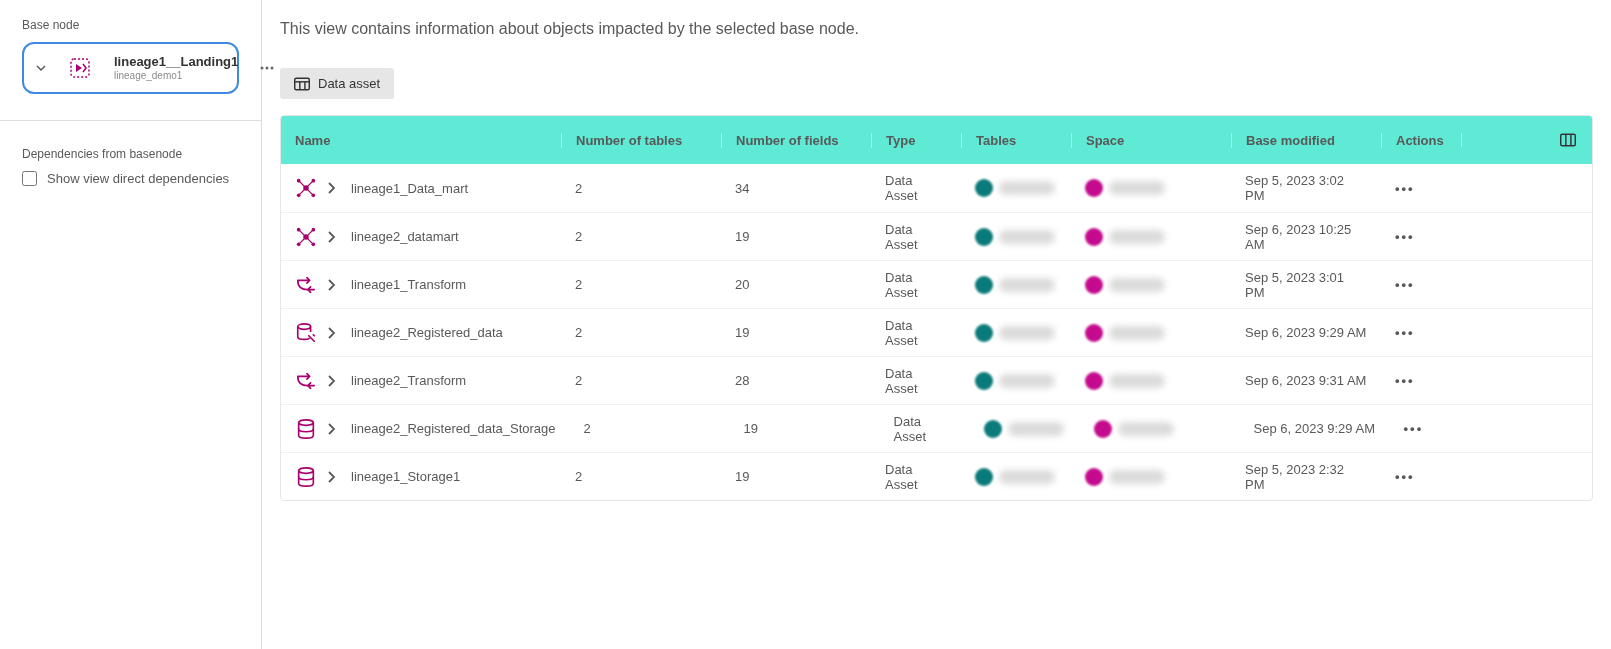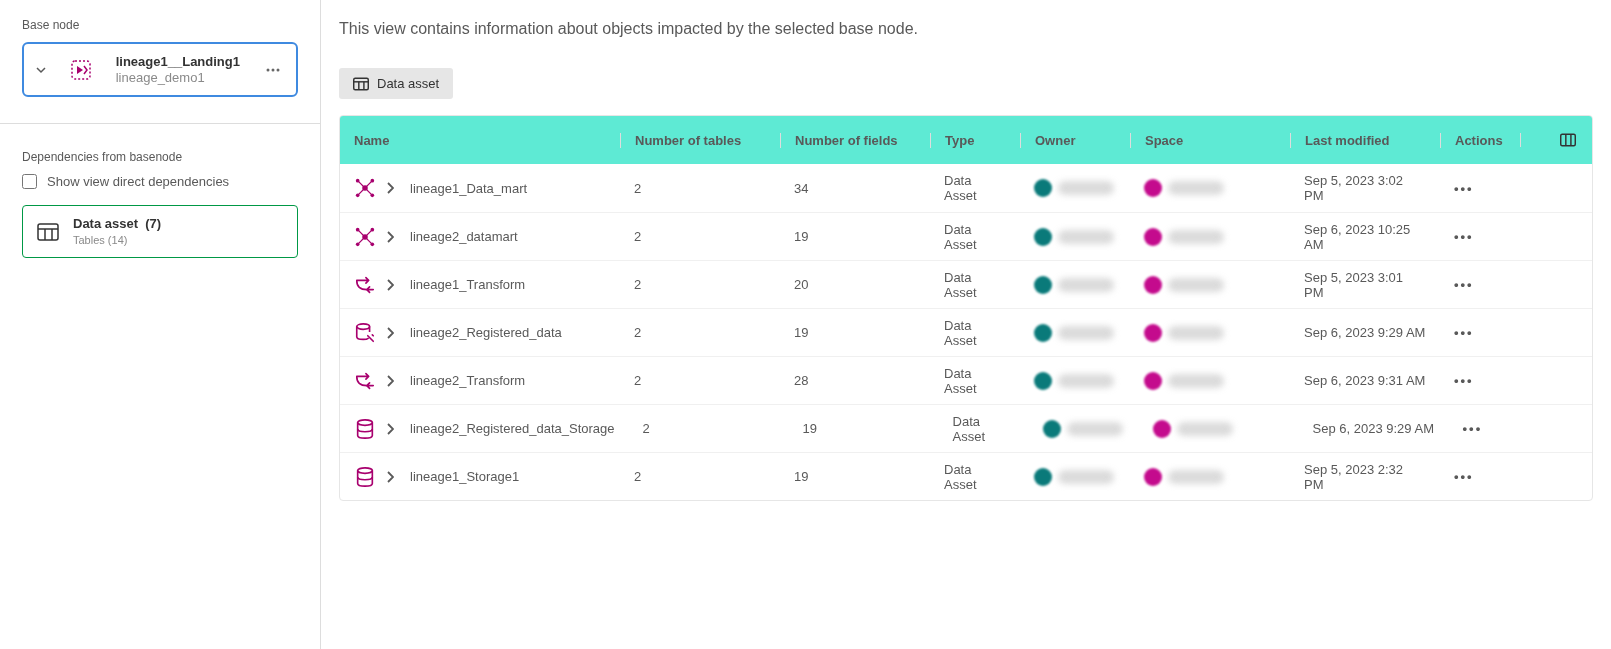--- a/index.html
+++ b/index.html
@@ -1,26 +1,26 @@
 <!DOCTYPE html>
 <html><head>
 <meta charset="utf-8">
 <style>
 * { box-sizing: border-box; margin: 0; padding: 0; }
 body { font-family: -apple-system, BlinkMacSystemFont, "Segoe UI", Arial, sans-serif; font-size: 13px; color: #595959; background: #fff; }
 .app { display: flex; min-height: 649px; }
-.sidebar { width: 321px; border-right: 1px solid #ddd; padding: 18px 22px; }
+.sidebar { width: 262px; border-right: 1px solid #ddd; padding: 18px 22px; }
 .main { flex: 1; padding: 20px 0 0 0; }
 .label { font-size: 12px; color: #595959; margin-bottom: 10px; }
-.basenode-card { border: 2px solid #3f8ae0; border-radius: 6px; padding: 10px 12px; display: flex; align-items: center; gap: 22px; position: relative; cursor: pointer; }
+.basenode-card { border: 2px solid #3f8ae0; border-radius: 12px; padding: 10px 12px; display: flex; align-items: center; gap: 22px; position: relative; cursor: pointer; }
 .basenode-card .chev { color: #595959; font-size: 11px; }
 .basenode-icon { width: 28px; height: 28px; display: flex; align-items: center; justify-content: center; }
 .basenode-text { flex: 1; line-height: 1.2; }
 .basenode-title { font-weight: 600; font-size: 13px; color: #333; }
-.basenode-sub { font-size: 13px; color: #8a8a8a; }
+.basenode-sub { font-size: 10px; color: #8a8a8a; }
 .ellipsis-btn { width: 24px; height: 24px; display: flex; align-items: center; justify-content: center; color: #666; cursor: pointer; border-radius: 3px; }
 .divider { height: 1px; background: #ddd; margin: 26px -22px; }
 .checkbox-row { display: flex; align-items: center; gap: 10px; margin-bottom: 16px; }
 .checkbox-row input { width: 15px; height: 15px; }
 .dep-card { border: 1.5px solid #009845; border-radius: 4px; padding: 10px 12px; display: flex; align-items: center; gap: 12px; cursor: pointer; }
 .dep-icon { width: 26px; height: 26px; display: flex; align-items: center; justify-content: center; }
 .dep-text { line-height: 1.3; }
 .dep-title { font-weight: 600; font-size: 13px; color: #333; }
 .dep-sub { font-size: 11px; color: #8a8a8a; }
 .page-title { font-size: 24px; font-weight: 400; color: #595959; padding: 0 18px 6px; }
@@ -86,36 +86,20 @@
       </div>
     </div>
 
     <div class="divider"></div>
 
     <div class="label">Dependencies from basenode</div>
     <label class="checkbox-row">
       <input type="checkbox" style="">
       <span>Show view direct dependencies</span>
     </label>
-    <div class="dep-card">
-      <span class="dep-icon">
-        <svg width="22" height="18" viewBox="0 0 22 18">
-            <rect x="1" y="1" width="20" height="16" rx="2" fill="none" stroke="#333" stroke-width="1.5"></rect>
-            <line x1="1" y1="6" x2="21" y2="6" stroke="#333" stroke-width="1.5"></line>
-            <line x1="8" y1="6" x2="8" y2="17" stroke="#333" stroke-width="1.5"></line>
-            <line x1="15" y1="6" x2="15" y2="17" stroke="#333" stroke-width="1.5"></line>
-          </svg>
-      </span>
-      <div class="dep-text">
-        <div class="dep-title">
-          <span>Data asset</span>&nbsp;&nbsp;<span>(7)</span>
-        </div>
-        <div class="dep-sub">Tables (14)</div>
-      </div>
-    </div>
   </aside>
 
   <main class="main">
     <p class="page-sub">This view contains information about objects impacted by the selected base node.</p>
 
     <div class="chip">
       <span>
         <svg width="16" height="14" viewBox="0 0 22 18">
             <rect x="1" y="1" width="20" height="16" rx="2" fill="none" stroke="#333" stroke-width="2"></rect>
             <line x1="1" y1="6" x2="21" y2="6" stroke="#333" stroke-width="2"></line>
@@ -125,23 +109,23 @@
       </span>
       <span>Data asset</span>
     </div>
 
     <div class="table-wrap">
       <div class="thead">
         <div class="th col-name">Name</div>
         <div class="th col-tables sep">Number of tables</div>
         <div class="th col-fields sep">Number of fields</div>
         <div class="th col-type sep">Type</div>
-        <div class="th col-owner sep">Owner</div>
+        <div class="th col-owner sep">Tables</div>
         <div class="th col-space sep">Space</div>
-        <div class="th col-modified sep">Last modified</div>
+        <div class="th col-modified sep">Base modified</div>
         <div class="th col-actions sep">Actions</div>
         <div class="th col-settings sep">
           <span class="settings-icon">
             <svg width="16" height="14" viewBox="0 0 22 18">
                 <rect x="1" y="1" width="20" height="16" rx="2" fill="none" stroke="#333" stroke-width="2"></rect>
                 <line x1="8" y1="1" x2="8" y2="17" stroke="#333" stroke-width="2"></line>
                 <line x1="15" y1="1" x2="15" y2="17" stroke="#333" stroke-width="2"></line>
               </svg>
           </span>
         </div>

